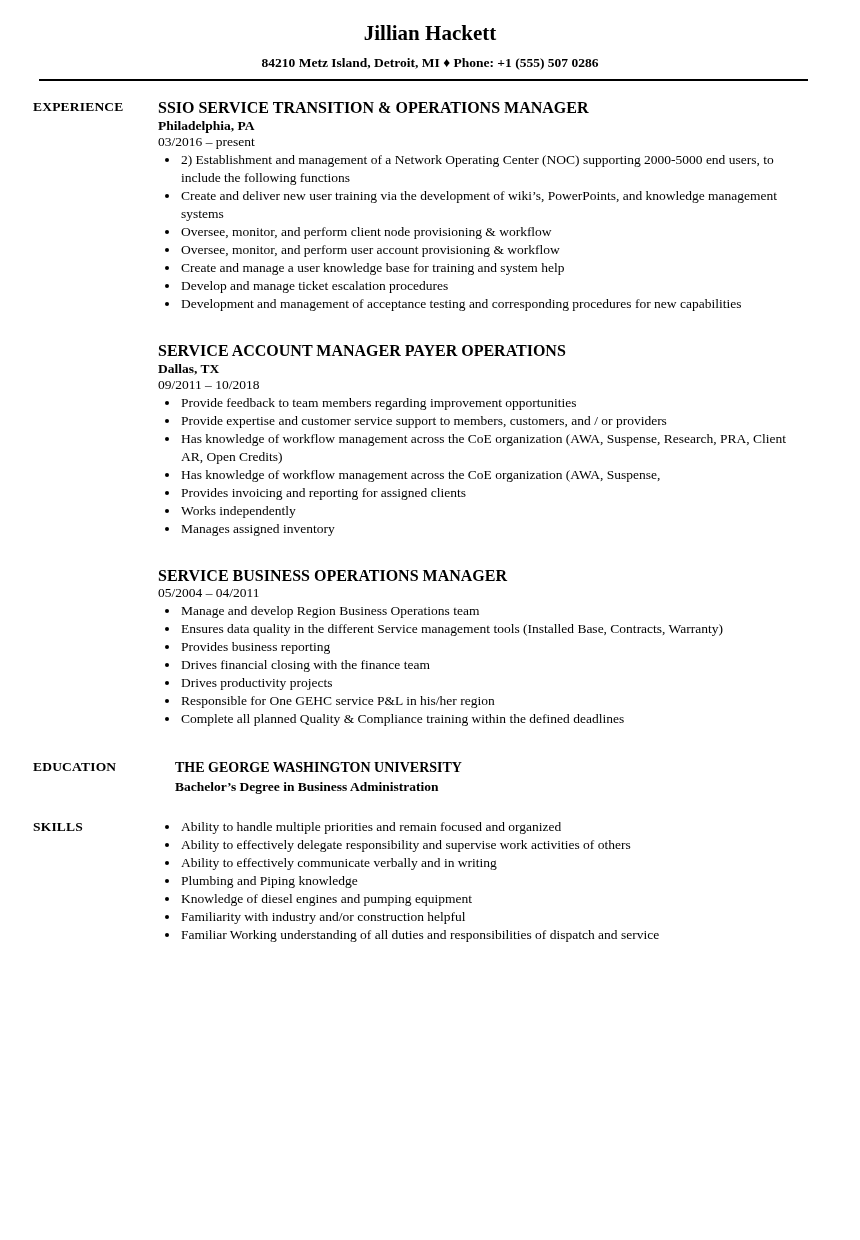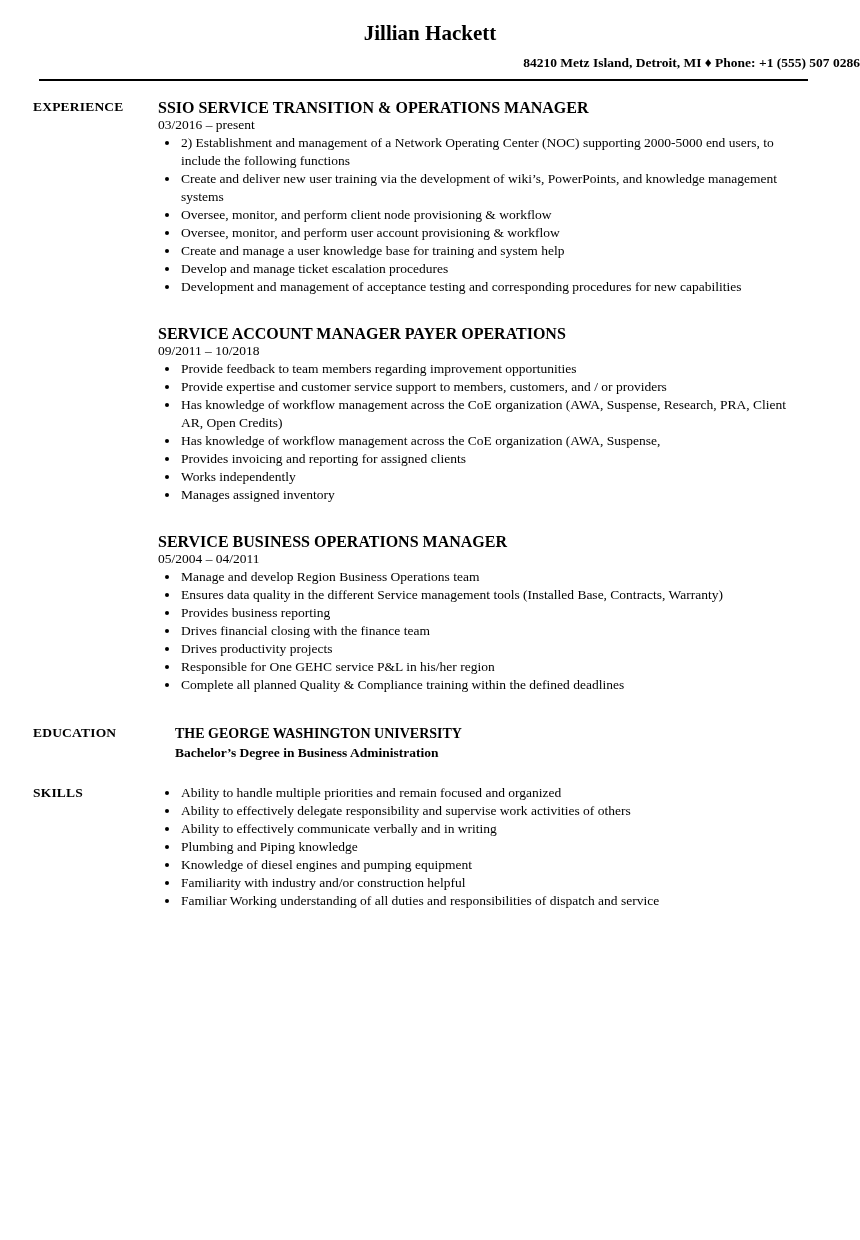--- a/index.html
+++ b/index.html
@@ -10,21 +10,21 @@
     background: #ffffff;
     color: #000000;
     font-family: "Liberation Serif", "DejaVu Serif", serif;
     font-size: 13.5px;
     line-height: 18px;
     box-sizing: border-box;
     overflow: hidden;
   }
   .header { padding-top: 21px; text-align: center; }
   .name { font-size: 21px; line-height: 24px; font-weight: bold; margin: 0; }
-  .contact { font-weight: bold; font-size: 13.5px; line-height: 17px; margin-top: 9px; text-align: right; }
+  .contact { font-weight: bold; font-size: 13.5px; line-height: 17px; margin-top: 9px; }
   .rule { border: none; border-top: 2px solid #000; margin: 8px 52px 0 39px; }
   .body { padding: 17px 53px 0 33px; font-family: Liberation Serif, serif; }
   .row { display: flex; align-items: flex-start; }
   .row-label { flex: 0 0 125px; font-weight: bold; letter-spacing: 0.2px; }
   .row-content { flex: 1; min-width: 0; }
   .job { margin-bottom: 28px; }
   .job:last-child { margin-bottom: 0; }
   .job-title { font-size: 16px; line-height: 19px; font-weight: bold; margin: 0; }
   .job-location { font-weight: bold; line-height: 17px; }
   .job-dates { line-height: 16px; margin-bottom: 1px; }
@@ -48,34 +48,36 @@
   <hr class="rule">
 
   <main class="body">
 
     <section class="row row-experience">
       <aside class="row-label">EXPERIENCE</aside>
       <div class="row-content">
 
         <article class="job">
           <h2 class="job-title">SSIO SERVICE TRANSITION &amp; OPERATIONS MANAGER</h2>
+          <div class="job-location">Philadelphia, PA</div>
           <div class="job-dates">03/2016 – present</div>
           <ul class="bullets">
               <li>2) Establishment and management of a Network Operating Center (NOC) supporting 2000-5000 end users, to include the following functions</li>
               <li>Create and deliver new user training via the development of wiki’s, PowerPoints, and knowledge management systems</li>
               <li>Oversee, monitor, and perform client node provisioning &amp; workflow</li>
               <li>Oversee, monitor, and perform user account provisioning &amp; workflow</li>
               <li>Create and manage a user knowledge base for training and system help</li>
               <li>Develop and manage ticket escalation procedures</li>
               <li>Development and management of acceptance testing and corresponding procedures for new capabilities</li>
             </ul>
         </article>
 
         <article class="job">
           <h2 class="job-title">SERVICE ACCOUNT MANAGER PAYER OPERATIONS</h2>
+          <div class="job-location">Dallas, TX</div>
           <div class="job-dates">09/2011 – 10/2018</div>
           <ul class="bullets">
               <li>Provide feedback to team members regarding improvement opportunities</li>
               <li>Provide expertise and customer service support to members, customers, and / or providers</li>
               <li>Has knowledge of workflow management across the CoE organization (AWA, Suspense, Research, PRA, Client AR, Open Credits)</li>
               <li>Has knowledge of workflow management across the CoE organization (AWA, Suspense,</li>
               <li>Provides invoicing and reporting for assigned clients</li>
               <li>Works independently</li>
               <li>Manages assigned inventory</li>
             </ul>

